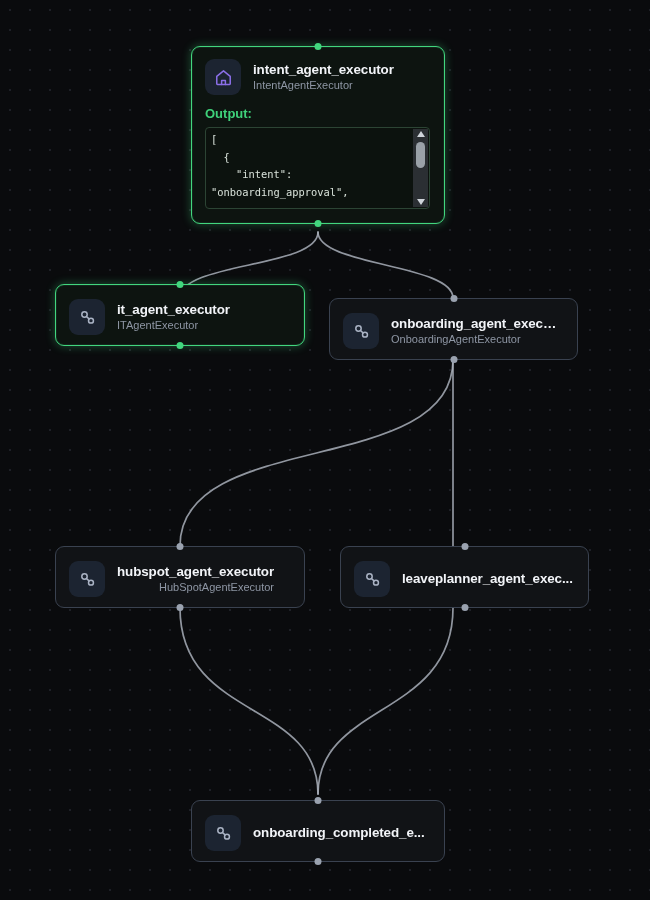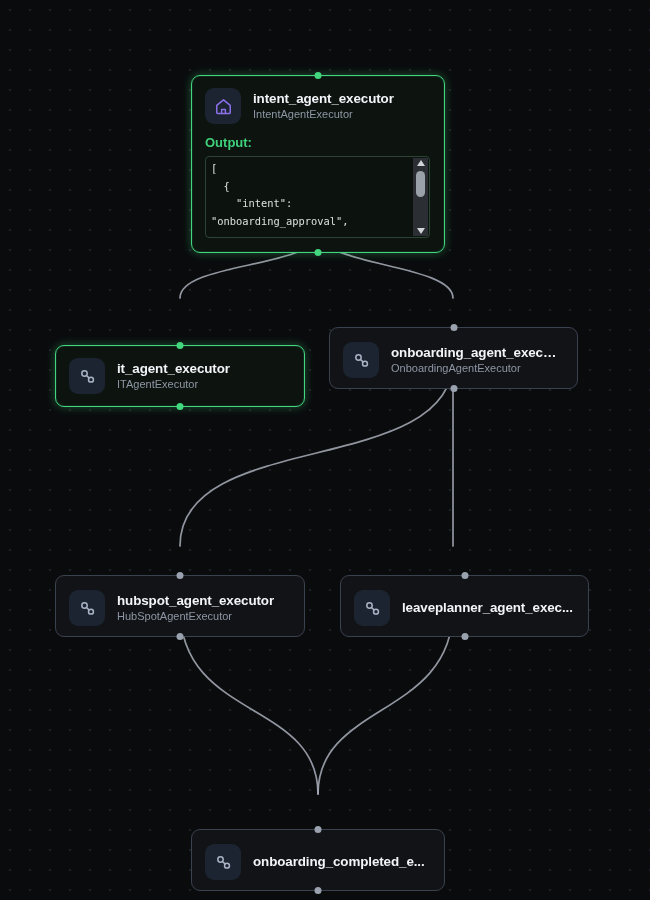--- a/index.html
+++ b/index.html
@@ -41,21 +41,20 @@
 
   
   .node {
     position: absolute;
     border-radius: 9px;
     background: #111316;
     border: 1px solid #3a4250;
     padding: 12px 14px 8px 13px;
     display: flex;
     flex-direction: column;
-    margin-top: 29px;
   }
   .node.selected {
     border: 1.7px solid #42d67e;
     background: #0d1410;
     box-shadow: 0 0 9px 1px rgba(66,214,126,0.30),
                 inset 0 0 0 1px rgba(66,214,126,0.10);
   }
   .node.has-output { padding-bottom: 14px; }
 
   .node-head {
@@ -207,21 +206,21 @@
 "onboarding_approval",</pre>
         <div class="vscroll">
           <div class="arrow up"></div>
           <div class="thumb"></div>
           <div class="arrow down"></div>
         </div>
       </div>
     </div>
     <div class="port bottom" style="background: rgb(66, 214, 126);"></div>
   </div>
-      <div class="node selected" style="left: 55px; top: 316px; width: 250px; height: 62px; border-color: rgb(66, 214, 126); ">
+      <div class="node selected" style="left: 55px; top: 284px; width: 250px; height: 62px; border-color: rgb(66, 214, 126); justify-content: center;">
     <div class="port top" style="background: rgb(66, 214, 126);"></div>
     <div class="node-head">
       <div class="node-icon" style="background: rgb(28, 36, 49);">
             <svg width="19" height="19" viewBox="0 0 24 24" fill="none" stroke="#aab3c4" stroke-width="1.9" stroke-linecap="round" stroke-linejoin="round">
               <circle cx="8.2" cy="8.2" r="3.4"></circle>
               <circle cx="16.4" cy="16.0" r="3.1"></circle>
               <path d="M10.7 10.7 13.9 13.7"></path>
             </svg>
           </div>
       <div class="node-text">
@@ -243,21 +242,21 @@
             </svg>
           </div>
       <div class="node-text">
         <div class="node-title">onboarding_agent_execut...</div>
         <div class="node-subtitle">OnboardingAgentExecutor</div>
       </div>
     </div>
 
     <div class="port bottom"></div>
   </div>
-      <div class="node" style="left: 55px; top: 546px; width: 250px; height: 62px; border-color: rgb(58, 66, 80); background: rgb(17, 19, 22); justify-content: center;">
+      <div class="node" style="left: 55px; top: 546px; width: 250px; height: 62px; border-color: rgb(58, 66, 80); background: rgb(17, 19, 22); justify-content: center; text-align: right;">
     <div class="port top"></div>
     <div class="node-head">
       <div class="node-icon" style="background: rgb(28, 36, 49);">
             <svg width="19" height="19" viewBox="0 0 24 24" fill="none" stroke="#aab3c4" stroke-width="1.9" stroke-linecap="round" stroke-linejoin="round">
               <circle cx="8.2" cy="8.2" r="3.4"></circle>
               <circle cx="16.4" cy="16.0" r="3.1"></circle>
               <path d="M10.7 10.7 13.9 13.7"></path>
             </svg>
           </div>
       <div class="node-text">

